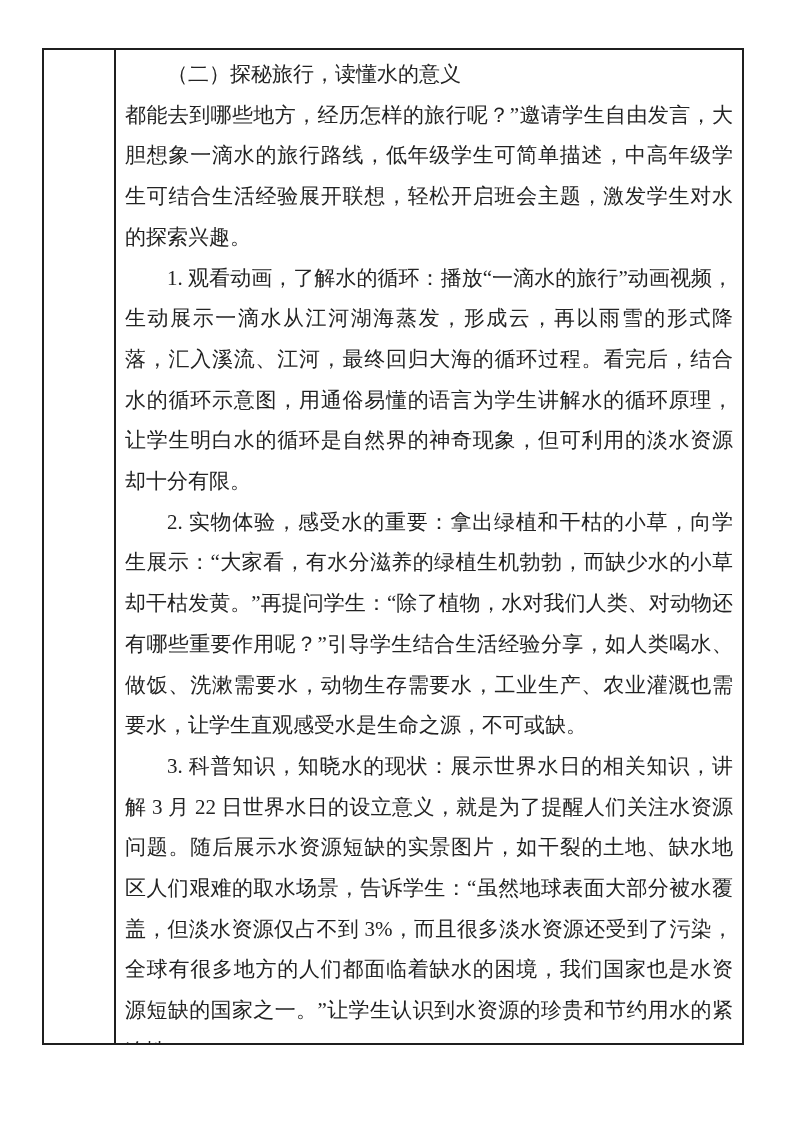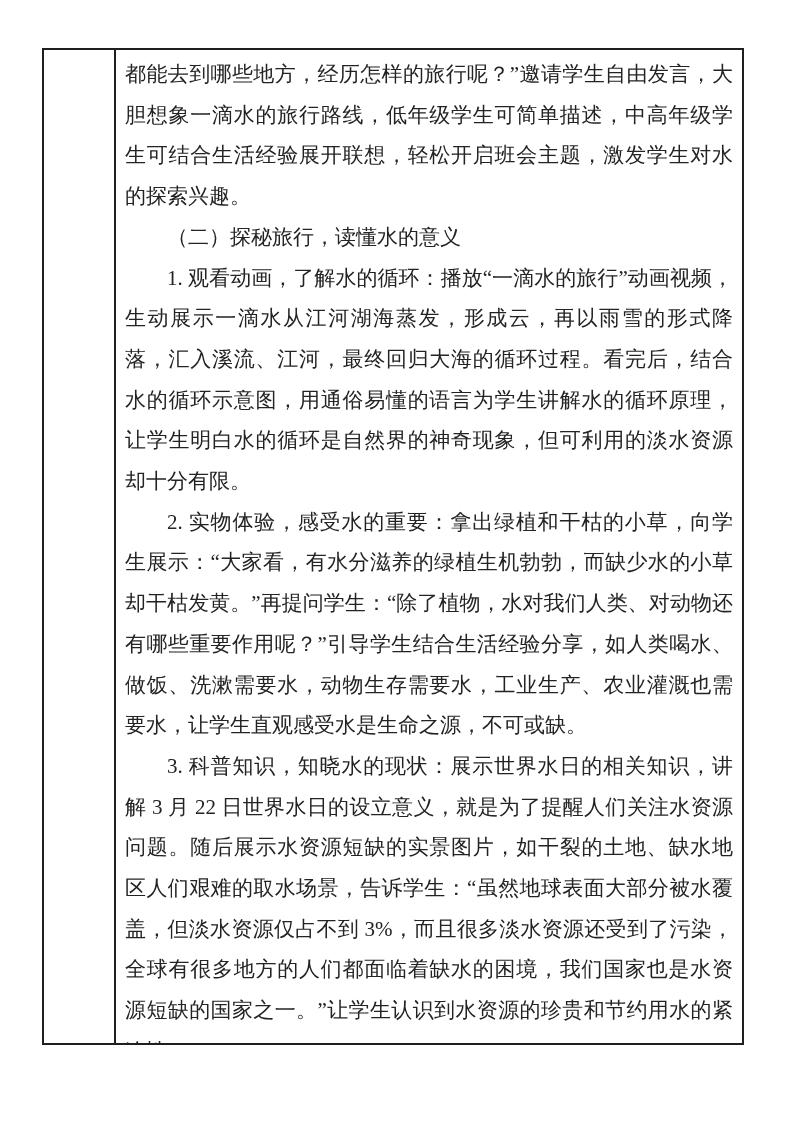--- a/index.html
+++ b/index.html
@@ -53,20 +53,20 @@
   }
 </style>
 </head>
 <body>
 
 <div class="page">
   <div class="doc-table">
     <div class="cell-left"></div>
     <div class="cell-right">
 
-    <p class="para">都能去到哪些地方，经历怎样的旅行呢？”邀请学生自由发言，大胆想象一滴水的旅行路线，低年级学生可简单描述，中高年级学生可结合生活经验展开联想，轻松开启班会主题，激发学生对水的探索兴趣。</p>
-        <p class="para indent">（二）探秘旅行，读懂水的意义</p>
+    <p class="para indent">（二）探秘旅行，读懂水的意义</p>
+        <p class="para">都能去到哪些地方，经历怎样的旅行呢？”邀请学生自由发言，大胆想象一滴水的旅行路线，低年级学生可简单描述，中高年级学生可结合生活经验展开联想，轻松开启班会主题，激发学生对水的探索兴趣。</p>
         <p class="para indent">1. 观看动画，了解水的循环：播放“一滴水的旅行”动画视频，生动展示一滴水从江河湖海蒸发，形成云，再以雨雪的形式降落，汇入溪流、江河，最终回归大海的循环过程。看完后，结合水的循环示意图，用通俗易懂的语言为学生讲解水的循环原理，让学生明白水的循环是自然界的神奇现象，但可利用的淡水资源却十分有限。</p>
         <p class="para indent">2. 实物体验，感受水的重要：拿出绿植和干枯的小草，向学生展示：“大家看，有水分滋养的绿植生机勃勃，而缺少水的小草却干枯发黄。”再提问学生：“除了植物，水对我们人类、对动物还有哪些重要作用呢？”引导学生结合生活经验分享，如人类喝水、做饭、洗漱需要水，动物生存需要水，工业生产、农业灌溉也需要水，让学生直观感受水是生命之源，不可或缺。</p>
         <p class="para indent">3. 科普知识，知晓水的现状：展示世界水日的相关知识，讲解 3 月 22 日世界水日的设立意义，就是为了提醒人们关注水资源问题。随后展示水资源短缺的实景图片，如干裂的土地、缺水地区人们艰难的取水场景，告诉学生：“虽然地球表面大部分被水覆盖，但淡水资源仅占不到 3%，而且很多淡水资源还受到了污染，全球有很多地方的人们都面临着缺水的困境，我们国家也是水资源短缺的国家之一。”让学生认识到水资源的珍贵和节约用水的紧迫性。</p>
       </div>
   </div>
 </div>
 
 </body></html>

